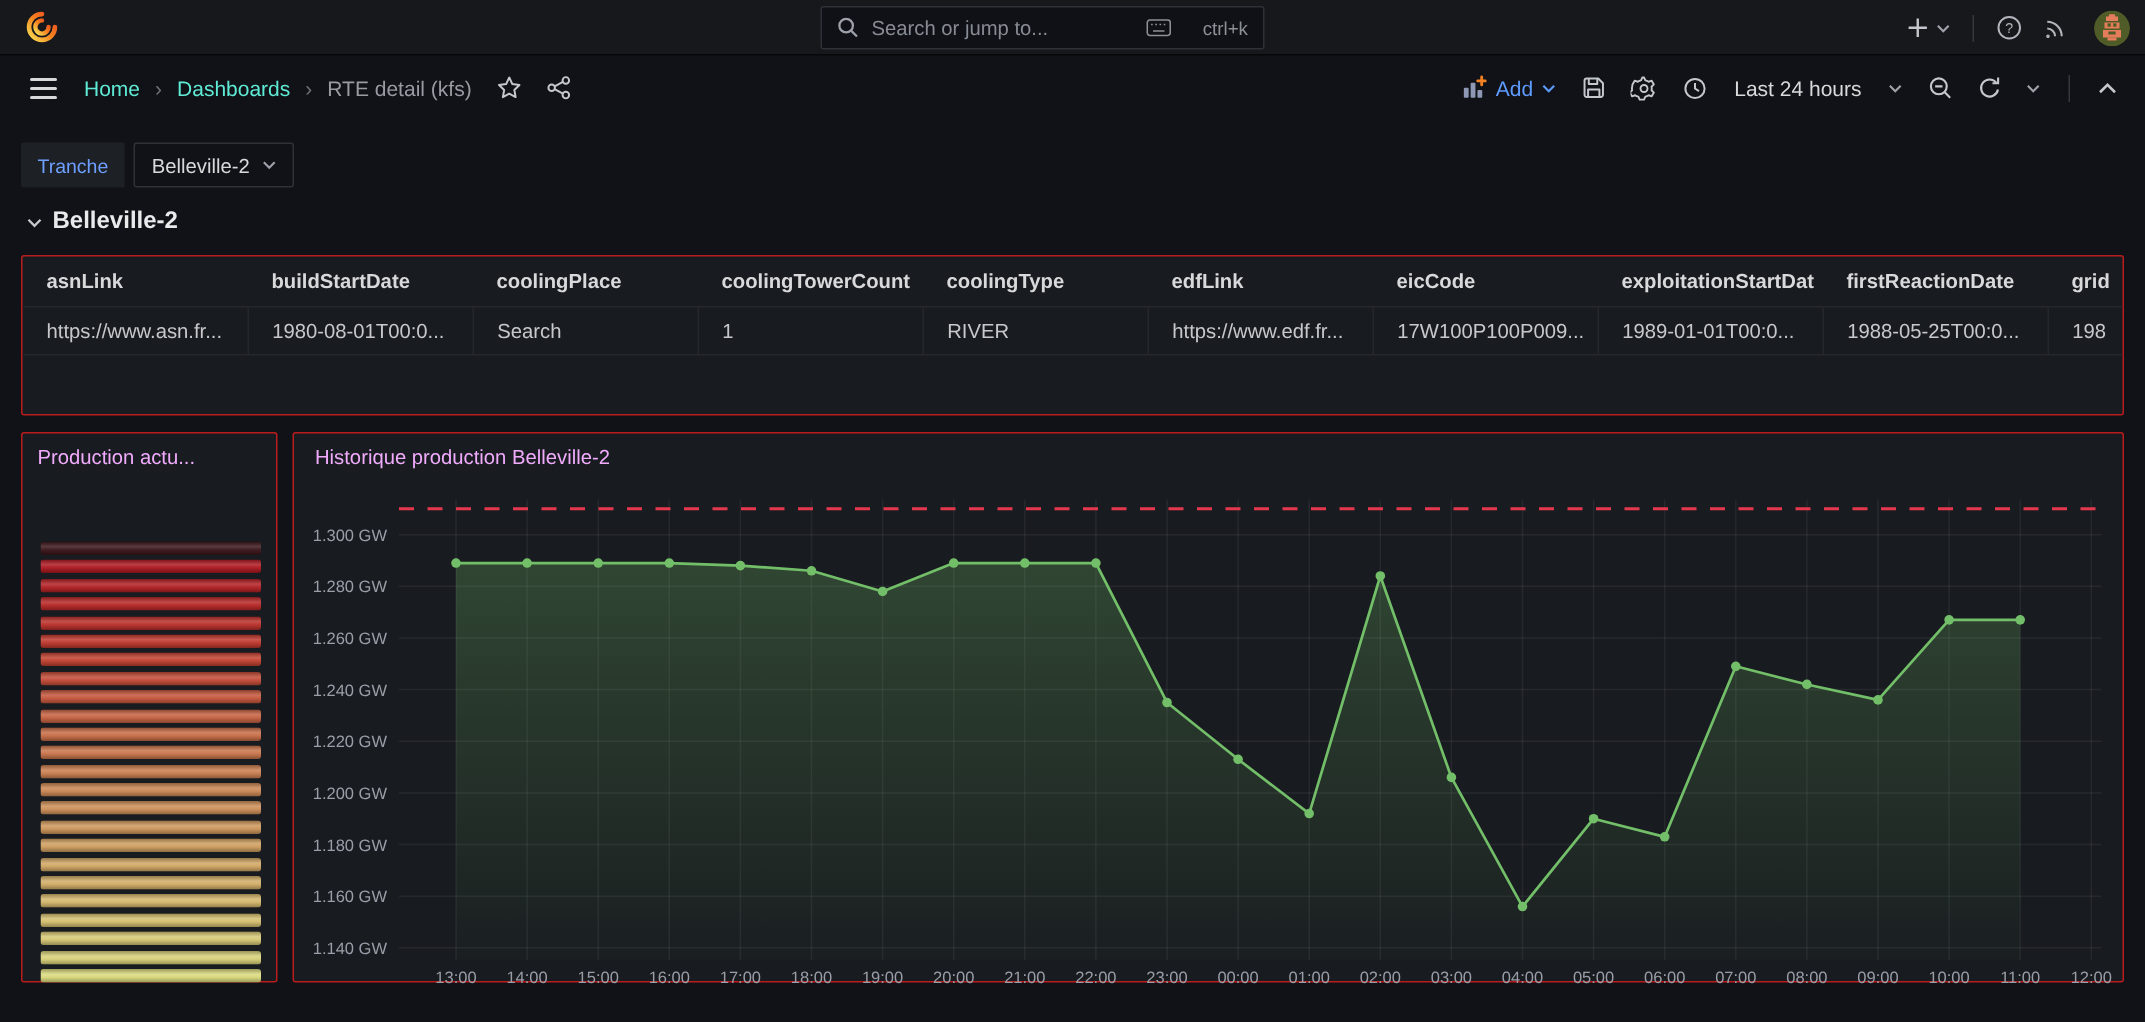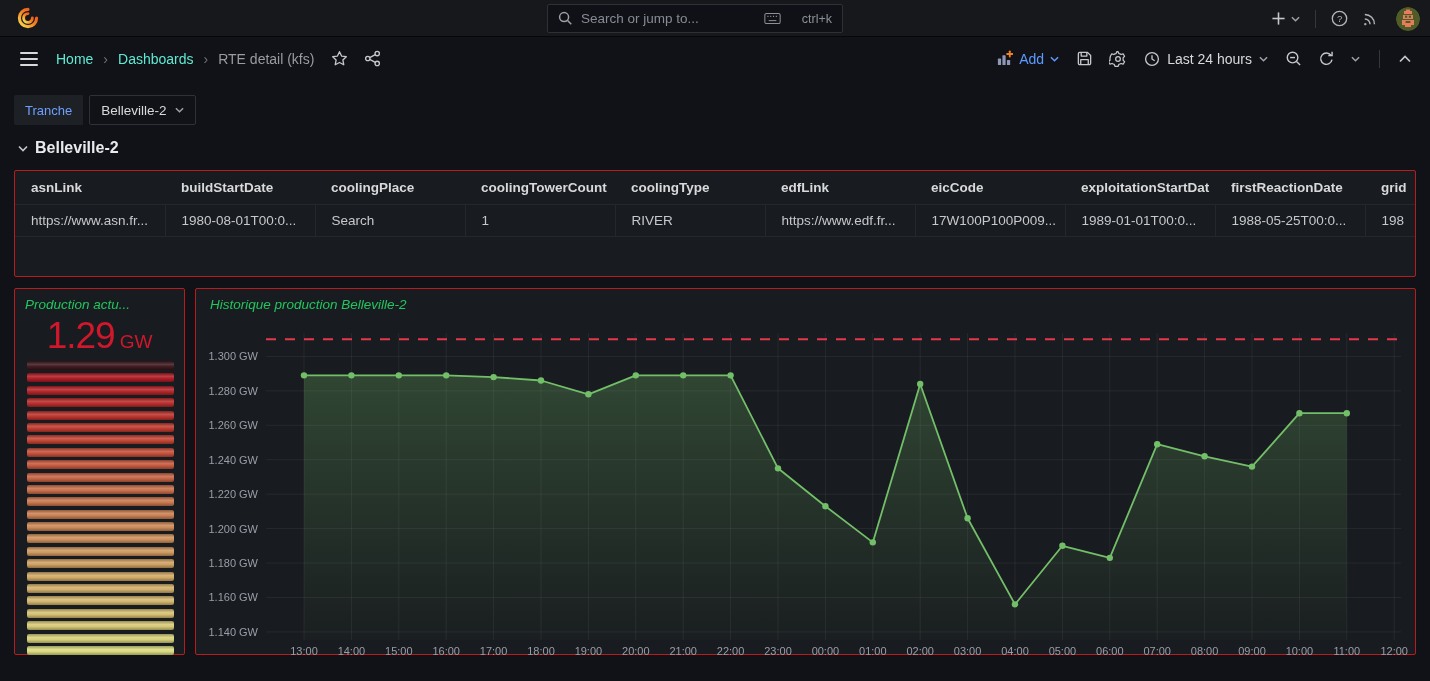--- a/index.html
+++ b/index.html
@@ -40,41 +40,41 @@
   .hamburger { margin:0 14px 0 16px; cursor:pointer; display:flex; flex-direction:column; gap:4px; padding:4px; }
   .hamburger i { display:block; width:18px; height:2px; background:#d8d9da; border-radius:1px; }
   .breadcrumb { display:flex; align-items:center; gap:10px; font-size:14px; }
   .crumb { color:#5eead4; cursor:pointer; }
   .crumb.current { color:#989ba2; cursor:default; }
   .crumb-sep { color:#6f7277; font-size:14px; }
   .bc-icons { display:flex; align-items:center; gap:6px; margin-left:12px; }
   .ic-btn { padding:5px; border-radius:3px; cursor:pointer; display:flex; }
   .toolbar-right { margin-left:auto; display:flex; align-items:center; gap:6px; padding-right:14px; }
   .add-group { display:flex; align-items:center; gap:6px; color:#5d9bff; font-size:14px; font-weight:500; cursor:pointer; padding:0 6px; }
-  .time-group { display:flex; align-items:center; gap:7px; font-size:14px; color:#d8d9da; cursor:pointer; padding:0 6px;text-align:right; }
+  .time-group { display:flex; align-items:center; gap:18px; font-size:14px; color:#d8d9da; cursor:pointer; padding:0 6px;text-align:right; }
 
   
   .vars-row { position:absolute; left:14px; top:95px; display:flex; align-items:center; height:30px; }
   .var-label {
     height:30px; display:flex; align-items:center; padding:0 11px;
     background:#1d2126; border-radius:2px 0 0 2px; color:#6e9fff; font-size:13px; cursor:default;
   }
   .var-value {
     height:30px; display:flex; align-items:center; gap:8px; padding:0 11px;
     margin-left:6px; border:1px solid #2e3238; border-radius:2px;
     color:#d8d9da; font-size:13.5px; cursor:pointer; background:#111217;
   }
 
   
   .section-hdr { position:absolute; left:18px; top:139px; display:flex; align-items:center; gap:7px; cursor:pointer; }
   .section-hdr .title { font-size:16px; font-weight:700; color:#e9eaeb; }
 
   
   .panel { position:absolute; background:#181b1f; border:1px solid #b91c1c; border-radius:2px; }
-  .panel-title { font-size:13.5px; font-weight:500; color:#22c55e;font-style:italic; }
+  .panel-title { font-size:13.5px; font-weight:500; color:#f0abfc; }
 
   
   #table-panel { left:14px; top:170px; width:1402px; height:107px; overflow:hidden; }
   #meta-table { border-collapse:collapse; table-layout:fixed; width:1500px; }
   #meta-table col { width:150px; }
   #meta-table th {
     text-align:left; font-size:13.5px; font-weight:700; color:#d8d9da;
     padding:9px 6px 9px 16px; white-space:nowrap; overflow:hidden;
   }
   #meta-table td {
@@ -366,23 +366,20 @@
             <td>1989-01-01T00:0...</td>
             <td>1988-05-25T00:0...</td>
             <td>198</td>
           </tr>
         </tbody>
       </table>
   </section>
 
   <section class="panel" id="gauge-panel">
     <div class="panel-title">Production actu...</div>
-    <div class="gauge-value" style="color: rgb(208, 23, 44);">
-      <span class="num">1.29</span><span class="unit">GW</span>
-    </div>
     <div class="gauge-bars" id="gauge-bars">
         <div class="gauge-bar" style="background-color: rgb(58, 21, 26);"></div>
         <div class="gauge-bar" style="background-color: rgb(173, 24, 33);"></div>
         <div class="gauge-bar" style="background-color: rgb(177, 32, 36);"></div>
         <div class="gauge-bar" style="background-color: rgb(182, 39, 38);"></div>
         <div class="gauge-bar" style="background-color: rgb(186, 47, 41);"></div>
         <div class="gauge-bar" style="background-color: rgb(190, 55, 44);"></div>
         <div class="gauge-bar" style="background-color: rgb(193, 65, 48);"></div>
         <div class="gauge-bar" style="background-color: rgb(194, 75, 54);"></div>
         <div class="gauge-bar" style="background-color: rgb(196, 86, 59);"></div>

